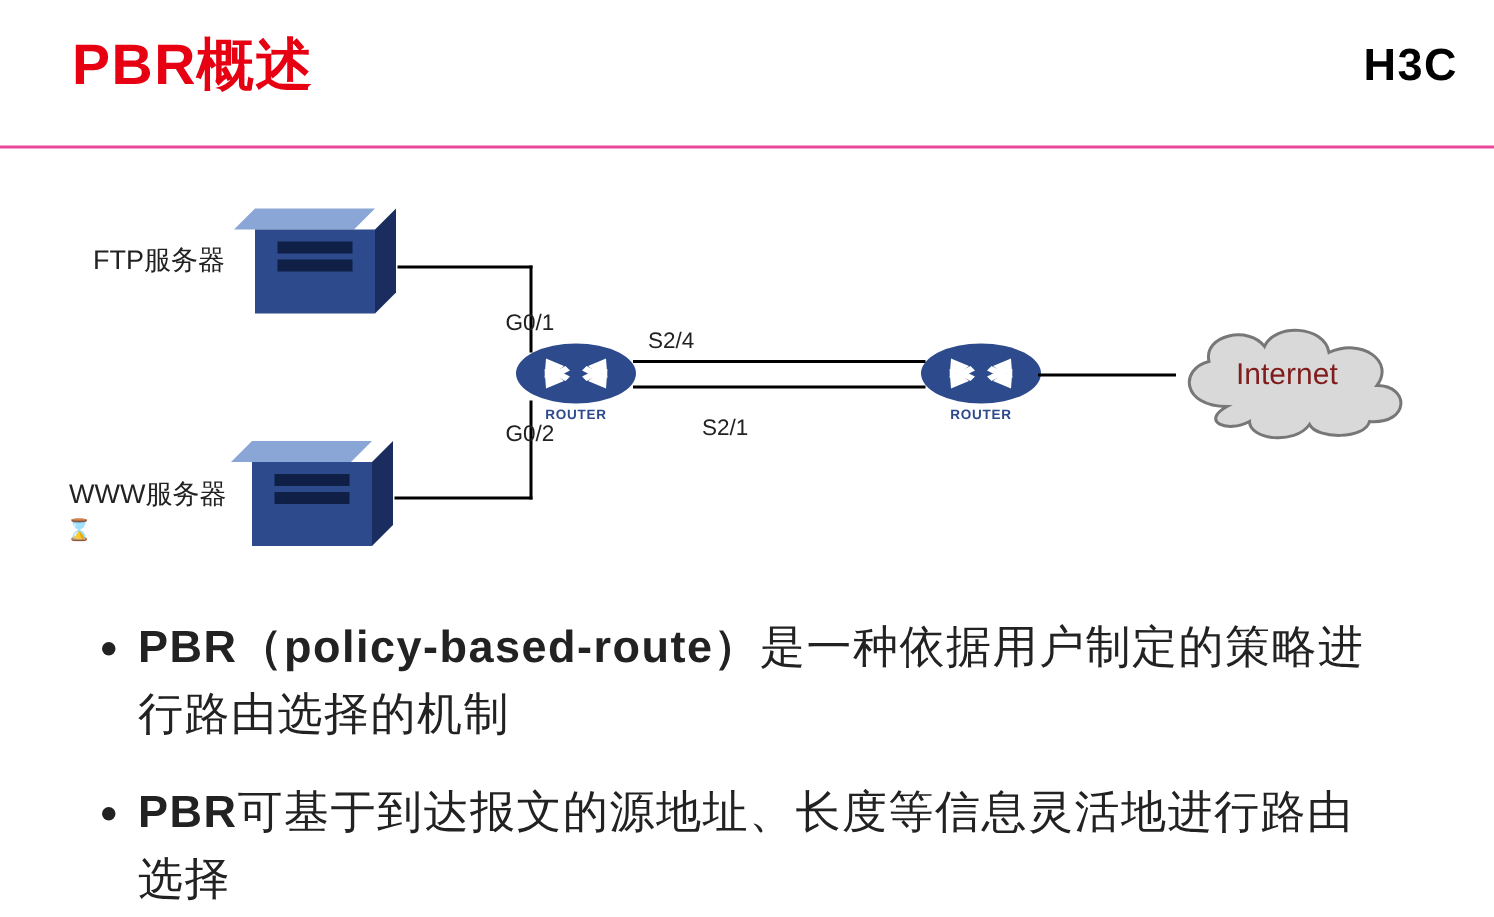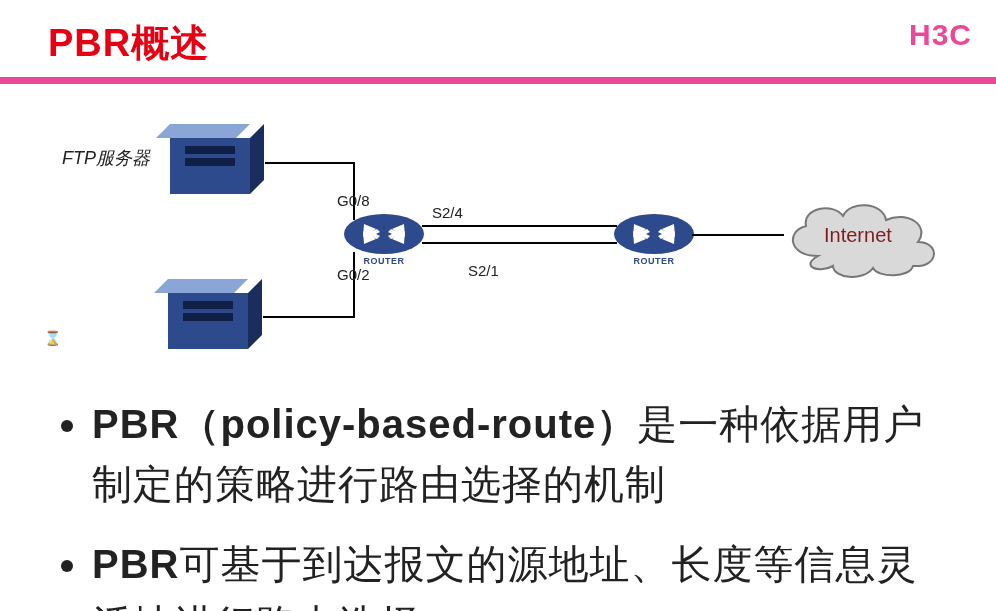--- a/index.html
+++ b/index.html
@@ -6,32 +6,32 @@
     body {
       width: 996px;
       height: 611px;
       font-family: Arial, "Microsoft YaHei", sans-serif;
       background: #fff;
       position: relative;
     }
     .header {
       display: flex;
       justify-content: space-between;
-      align-items: flex-start;
-      padding: 18px 24px 8px 48px;
-      border-bottom: 7px solid #ec4899;
+      align-items: center;
+      padding: 18px 24px 28px 48px;
+      border-bottom: 2px solid #ec4899;
     }
     .title {
       color: #e60012;
       font-size: 38px;
       font-weight: bold;
       letter-spacing: 1px;
     }
     .logo {
-      color: #ec4899;
+      color: #000000;
       font-size: 30px;
       font-weight: 900;
       letter-spacing: 1px;
     }
     .diagram {
       position: relative;
       width: 996px;
       height: 280px;
     }
     .server {
@@ -113,21 +113,21 @@
     }
     .line {
       position: absolute;
       background: #000;
     }
     .bullets {
       padding: 30px 68px 0 92px;
     }
     .bullets li {
       list-style: disc;
-      font-size: 40px;
+      font-size: 30px;
       color: #222;
       line-height: 1.5;
       margin-bottom: 20px;
       letter-spacing: 1px;
     }
     .bullets li .lead {
       font-weight: bold;
     }
     .hourglass {
       position: absolute;
@@ -148,30 +148,31 @@
 <div class="diagram">
 
   <div class="server" style="left:170px; top:40px;">
     <div class="server-top"></div>
     <div class="server-side"></div>
     <div class="server-front">
       <div class="server-slot" style="top:8px;"></div>
       <div class="server-slot" style="top:20px;"></div>
     </div>
   </div>
-  <div class="server-label" style="left:62px; top:62px;font-style:italic;">FTP服务器</div>
+  <div class="server-label" style="left:62px; top:62px;">FTP服务器</div>
 
   <div class="server" style="left:168px; top:195px;">
     <div class="server-top"></div>
     <div class="server-side"></div>
     <div class="server-front">
       <div class="server-slot" style="top:8px;"></div>
       <div class="server-slot" style="top:20px;"></div>
     </div>
   </div>
+  <div class="server-label" style="left:46px; top:218px;">WWW服务器</div>
 
   <div class="hourglass">⌛</div>
 
   <div class="router" style="left:344px; top:130px;">
     <div class="router-body">
       <svg width="80" height="40" viewBox="0 0 80 40">
         <g fill="#fff">
           <path d="M20 10 l12 5 l-4 3 l8 4 l-3 3 l-10 -5 l-4 3 z"></path>
           <path d="M60 10 l-12 5 l4 3 l-8 4 l3 3 l10 -5 l4 3 z"></path>
           <path d="M20 30 l12 -5 l-4 -3 l8 -4 l-3 -3 l-10 5 l-4 -3 z"></path>
@@ -201,21 +202,21 @@
 
   <div class="line" style="left:263px; top:232px; width:92px; height:2px;"></div>
   <div class="line" style="left:353px; top:168px; width:2px; height:66px;"></div>
 
   <div class="line" style="left:422px; top:141px; width:195px; height:2px;"></div>
 
   <div class="line" style="left:422px; top:158px; width:195px; height:2px;"></div>
 
   <div class="line" style="left:692px; top:150px; width:92px; height:2px;"></div>
 
-  <div class="iface-label" style="left:337px; top:108px;">G0/8</div>
+  <div class="iface-label" style="left:337px; top:108px;">G0/1</div>
   <div class="iface-label" style="left:337px; top:182px;">G0/2</div>
   <div class="iface-label" style="left:432px; top:120px;">S2/4</div>
   <div class="iface-label" style="left:432px; top:178px;margin-left:36px;">S2/1</div>
 
   <div class="cloud" style="left:778px; top:112px;">
     <svg width="170" height="86" viewBox="0 0 170 86">
       <path d="M40 60 C10 60 8 35 28 30 C24 12 55 6 65 20 C72 4 105 6 108 24 C130 14 152 30 140 46 C162 46 162 72 135 70 C132 82 100 82 95 72 C85 86 55 82 55 70 C40 78 22 70 40 60 Z" fill="#d9d9d9" stroke="#777" stroke-width="2"></path>
     </svg>
   </div>
   <div class="cloud-label" style="left:824px; top:140px;">Internet</div>

